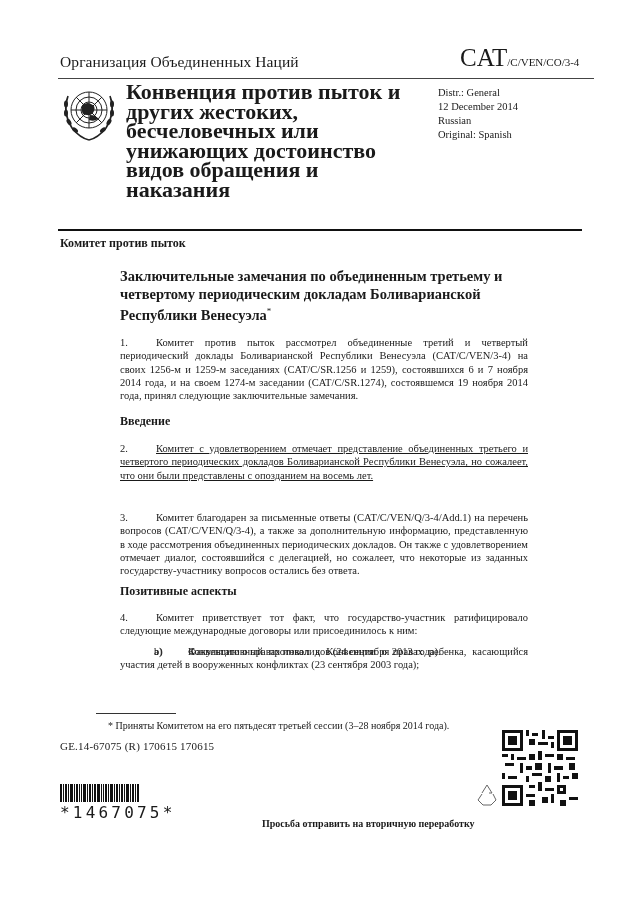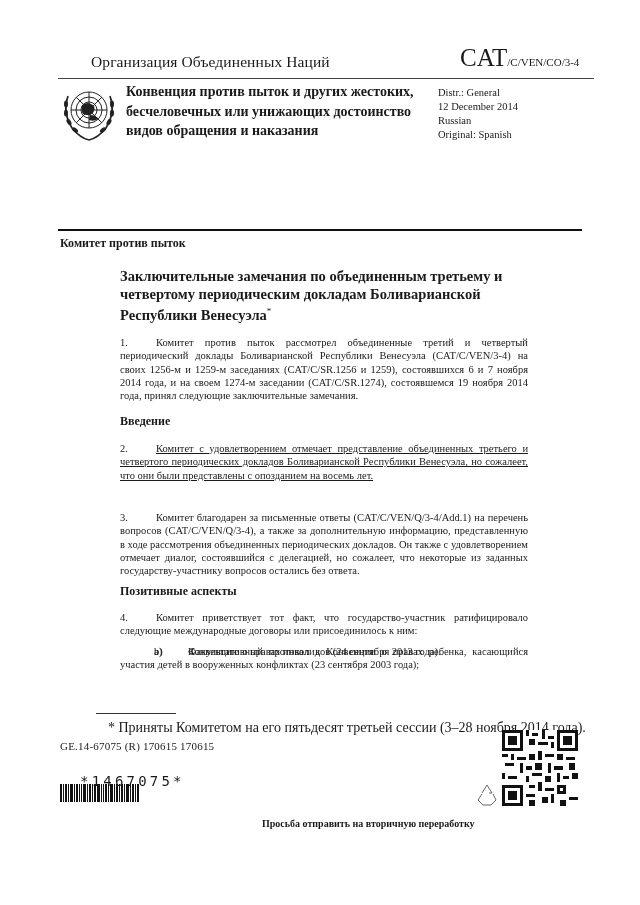--- a/index.html
+++ b/index.html
@@ -1,50 +1,50 @@
 <!DOCTYPE html>
 <html><head>
 <meta charset="utf-8">
 <style>
   html, body { margin: 0; padding: 0; background: #ffffff; }
   body { width: 640px; height: 905px; position: relative; overflow: hidden;
          font-family: "Liberation Serif", "DejaVu Serif", serif; color: #1a1a1a; }
   .abs { position: absolute; }
 
   
-  .org-name { left: 60px; top: 53px; font-size: 15.5px; letter-spacing: 0.1px; margin-left: 31px; }
+  .org-name { left: 60px; top: 53px; font-size: 15.5px; letter-spacing: 0.1px; }
   .symbol { left: 460px; top: 44px; white-space: nowrap; }
   .symbol .big { font-size: 25px; }
   .symbol .small { font-size: 11px; }
   .rule-top { left: 58px; top: 78px; width: 536px; height: 1px; background: #444; }
 
   .emblem { left: 60px; top: 82px; width: 58px; height: 60px; }
-  .convention-title { left: 126px; top: 82px; width: 300px; font-size: 14px; font-weight: bold; line-height: 19.5px; }
+  .convention-title { left: 126px; top: 82px; width: 300px; font-size: 22px; font-weight: bold; line-height: 19.5px; }
   .distr { left: 438px; top: 86px; font-size: 10.5px; line-height: 14px; }
 
   .rule-mid { left: 58px; top: 229px; width: 524px; height: 2px; background: #111; }
   .committee { left: 60px; top: 236px; font-size: 12px; font-weight: bold; }
 
   .doc-title { left: 120px; top: 268px; width: 410px; font-size: 14.5px; font-weight: bold; line-height: 17.5px; }
   .doc-title .star { font-size: 9px; vertical-align: super; font-weight: normal; }
 
   .para { left: 120px; width: 408px; font-size: 10.5px; line-height: 13.3px; text-align: justify; }
   .para .num { display: inline-block; width: 36px; }
   .heading { left: 120px; font-size: 12px; font-weight: bold; }
 
   .subitem { left: 120px; width: 408px; font-size: 10.5px; line-height: 13.3px; text-align: justify; }
   .subitem .letter { display: inline-block; width: 34px; padding-left: 34px; }
 
   .fn-rule { left: 96px; top: 713px; width: 80px; height: 1px; background: #333; }
-  .footnote { left: 108px; top: 720px; font-size: 14px; }
+  .footnote { left: 108px; top: 720px; font-size: 10px; }
   .gecode { left: 60px; top: 740px; font-size: 11px; letter-spacing: 0.2px; }
 
   .barcode { left: 60px; top: 784px; width: 92px; height: 18px; display: flex; }
   .barcode span { display: block; height: 100%; background: #111; margin-right: 1px; }
-  .barcode-num { left: 60px; top: 773px; font-family: "DejaVu Sans Mono", monospace; font-size: 14px; letter-spacing: 3.2px; margin-left: 20px; }
+  .barcode-num { left: 60px; top: 803px; font-family: "DejaVu Sans Mono", monospace; font-size: 16px; letter-spacing: 3.2px; }
 
   .recycle-text { left: 262px; top: 818px; font-size: 10px; font-weight: bold; }
   .recycle-icon { left: 474px; top: 782px; width: 26px; height: 26px; }
   .qr { left: 502px; top: 730px; width: 76px; height: 76px; }
 </style>
 </head>
 <body>
 
 <div class="abs org-name">Организация Объединенных Наций</div>
 <div class="abs symbol">

